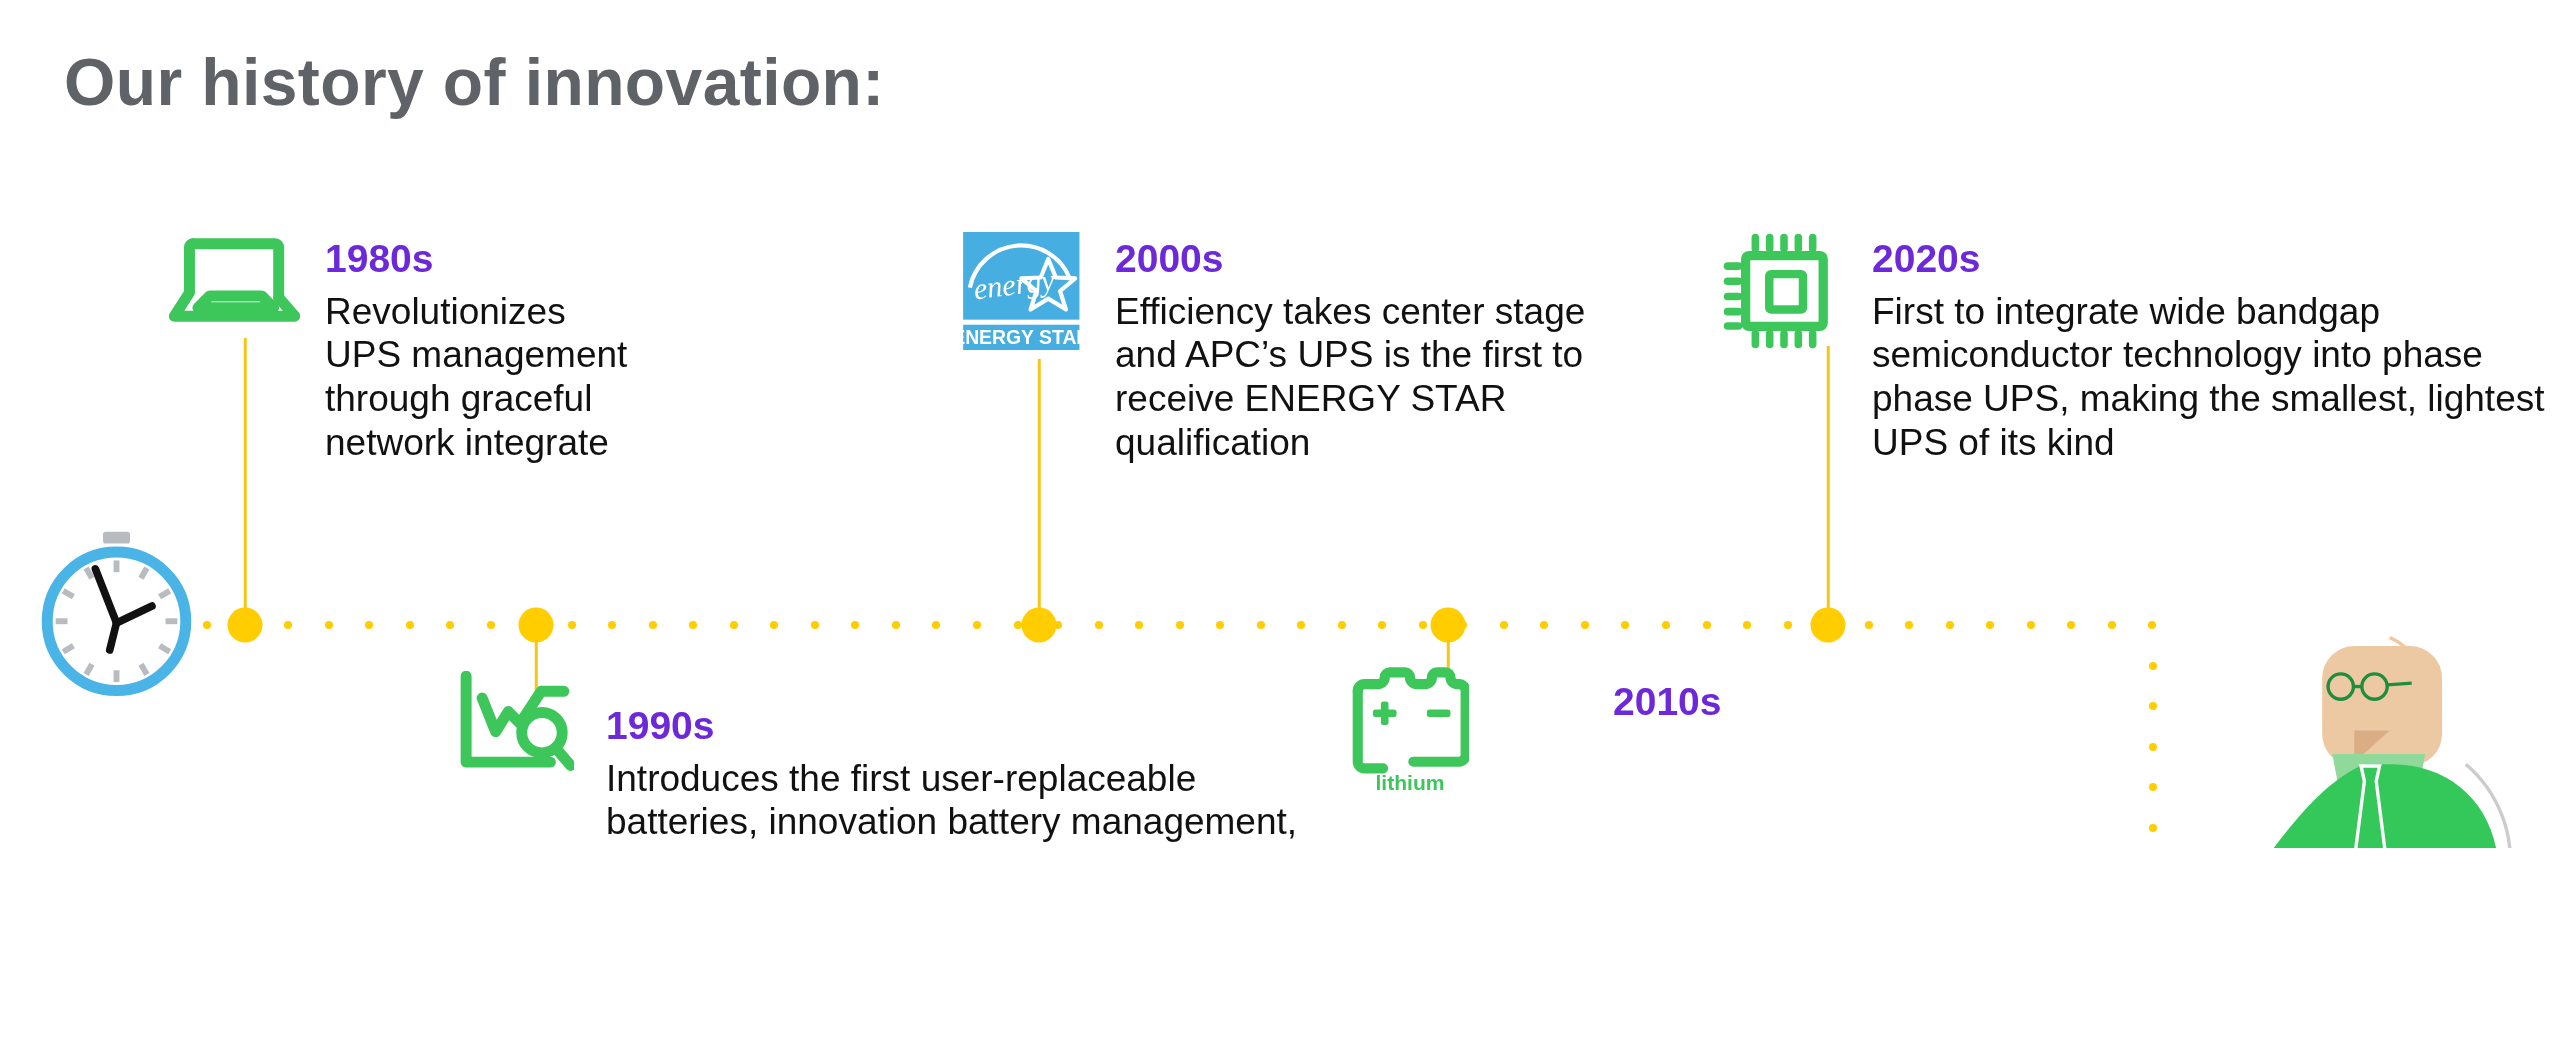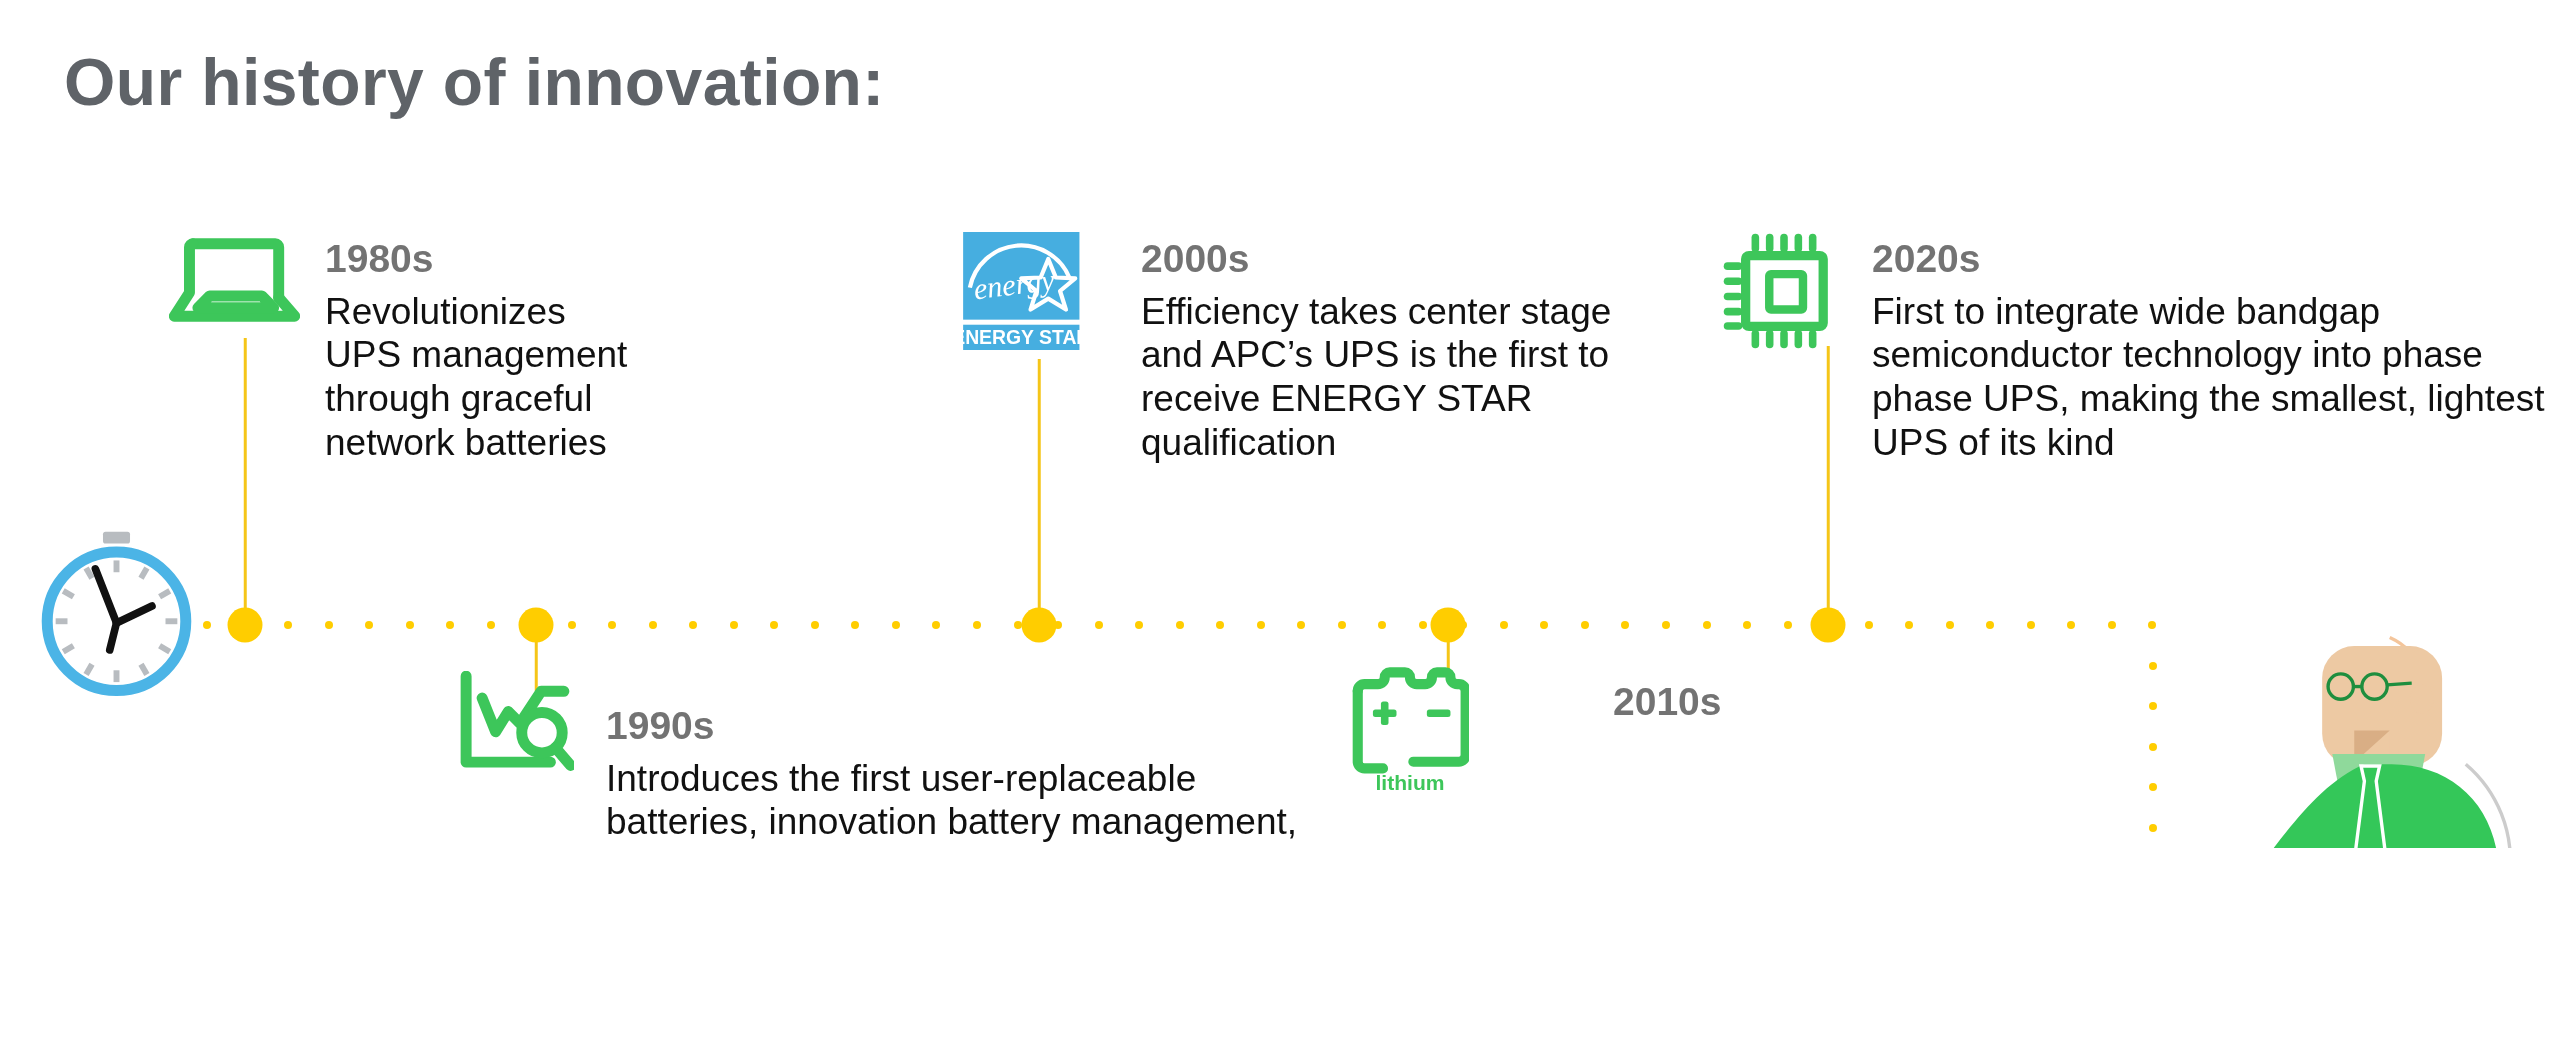--- a/index.html
+++ b/index.html
@@ -84,21 +84,21 @@
     position: absolute;
     left: 0;
     top: 0;
   }
   .milestone-body {
     position: absolute;
   }
   .decade-label {
     font-size: 39px;
     font-weight: bold;
-    color: #737373;
+    color: #6d28d9;
     line-height: 1;
     margin-bottom: 11.8px;
     white-space: nowrap;
   }
   .decade-desc {
     font-size: 37px;
     color: #111111;
     line-height: 1.18;
     font-weight: 400;
   }
@@ -224,36 +224,36 @@
   <div class="milestone" style="left:169px; top:232px; width:473px;">
     <div class="milestone-icon">
       <svg width="131" height="101" viewBox="0 0 155 120">
         <path d="M28 14 h98 a4 4 0 0 1 4 4 v60" fill="none" stroke="#3DC65A" stroke-width="13" stroke-linecap="round"></path>
         <path d="M28 14 a4 4 0 0 0 -4 4 v54 L6 100 h143 L130 78" fill="none" stroke="#3DC65A" stroke-width="13" stroke-linejoin="round" stroke-linecap="round"></path>
         <path d="M48 76 h62 l14 14 H34 z" fill="none" stroke="#3DC65A" stroke-width="13" stroke-linejoin="round" stroke-linecap="round"></path>
       </svg>
     </div>
     <div class="milestone-body" style="left:156px; top:6.8px; width:321px;">
       <div class="decade-label">1980s</div>
-      <div class="decade-desc">Revolutionizes UPS management through graceful network batteries</div>
+      <div class="decade-desc">Revolutionizes UPS management through graceful network integrate</div>
     </div>
   </div>
 
   <div class="milestone" style="left:963px; top:232px; width:642px;">
     <div class="milestone-icon">
       <svg width="125" height="118" viewBox="0 0 148 140">
         <rect x="0" y="0" width="138" height="104" fill="#46AEE0"></rect>
         <path d="M8 66 A62 62 0 0 1 126 54" fill="none" stroke="#ffffff" stroke-width="5"></path>
         <path d="M101 32 l9 22 23 1 -18 15 7 22 -21 -13 -21 13 7 -22 -18 -15 23 -1 z" fill="none" stroke="#ffffff" stroke-width="5" stroke-linejoin="round"></path>
         <text x="14" y="80" font-family="'Liberation Serif',serif" font-style="italic" font-size="36" fill="#ffffff" transform="rotate(-7 14 80)">energy</text>
         <rect x="0" y="110" width="138" height="30" fill="#46AEE0"></rect>
         <text x="69" y="133" text-anchor="middle" font-family="'Liberation Sans',sans-serif" font-size="23" font-weight="bold" fill="#ffffff">ENERGY STAR</text>
       </svg>
     </div>
-    <div class="milestone-body" style="left:152px; top:6.8px; width:490px;margin-left:26px;">
+    <div class="milestone-body" style="left:152px; top:6.8px; width:490px;">
       <div class="decade-label">2000s</div>
       <div class="decade-desc">Efficiency takes center stage and APC’s UPS is the first to receive ENERGY STAR qualification</div>
     </div>
   </div>
 
   <div class="milestone" style="left:1722px; top:232px; width:811px;">
     <div class="milestone-icon">
       <svg width="108" height="118" viewBox="0 0 128 140">
         <g fill="#3DC65A">
           <rect x="35" y="2" width="9" height="22" rx="4.5"></rect>

